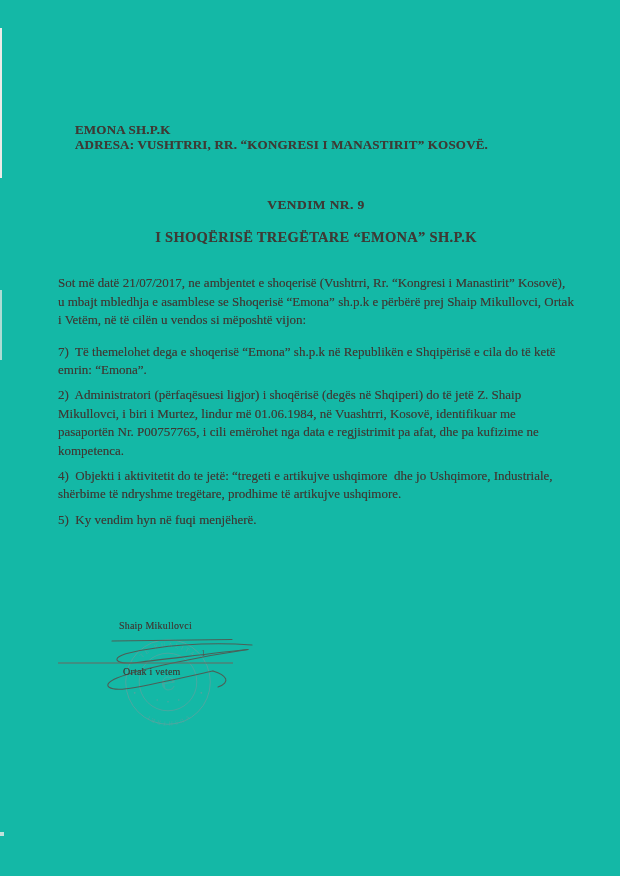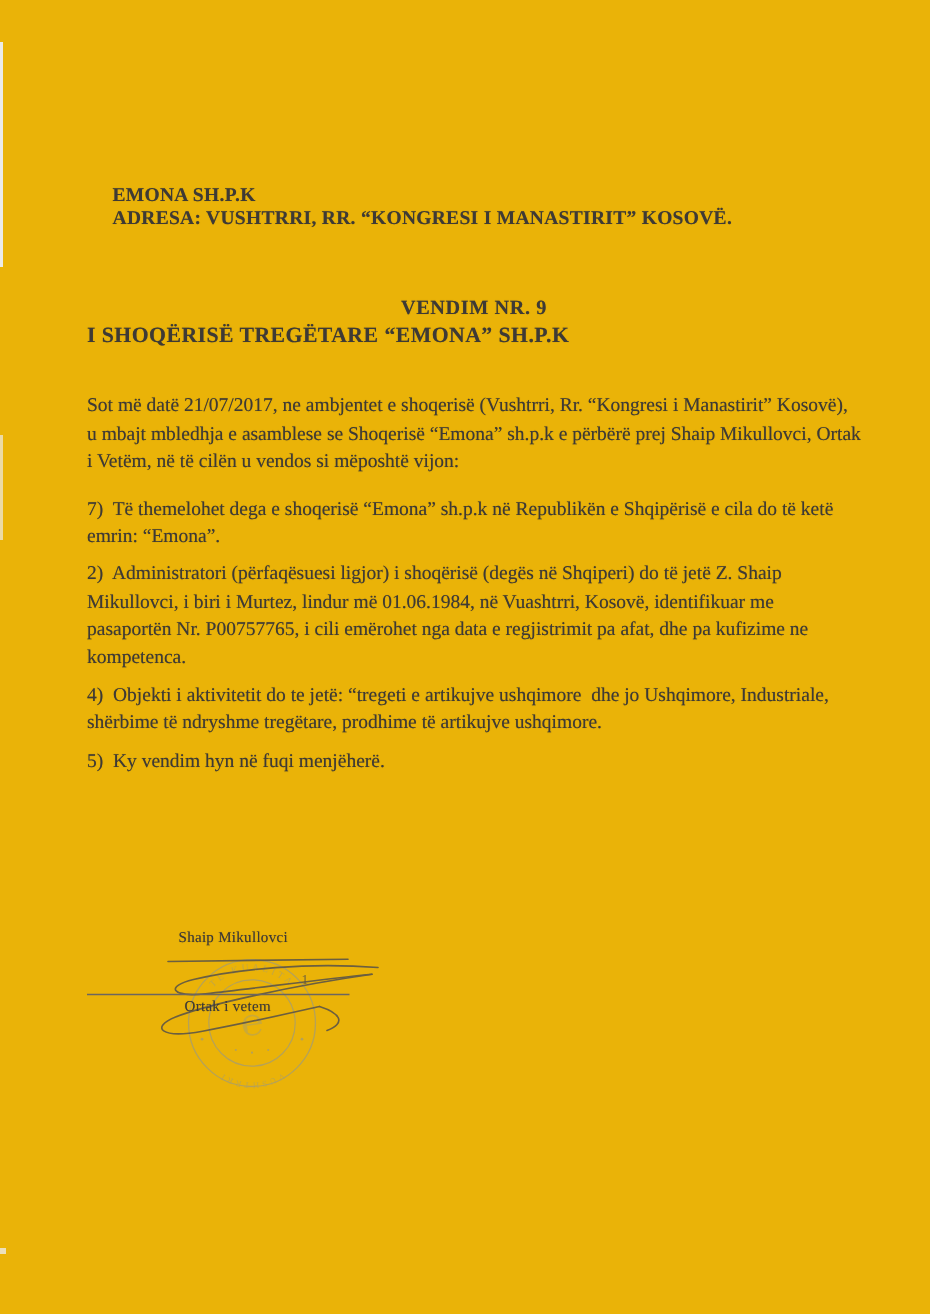--- a/index.html
+++ b/index.html
@@ -1,19 +1,19 @@
 <!DOCTYPE html>
 <html><head>
 <meta charset="utf-8">
 <style>
   html,body{margin:0;padding:0;background:#ffffff;}
   .page{
     position:relative;
     width:620px;height:876px;
-    background:#eab308;
+    background:#14b8a6;
     overflow:hidden;
     font-family:"Liberation Serif","DejaVu Serif",serif;
     color:#3e3a35;
   }
   
   .edge{position:absolute;background:#ecebe8;}
   .edge.e1{left:0;top:28px;width:2px;height:150px;}
   .edge.e2{left:0;top:290px;width:2px;height:70px;opacity:.7;}
   .edge.e3{left:0;top:832px;width:4px;height:4px;opacity:.8;}
 
@@ -24,21 +24,21 @@
   }
   .header{
     margin:122px 0 0 17px;
     font-weight:bold;font-size:13px;line-height:15.2px;letter-spacing:.2px;
   }
   .title{
     margin-top:45px;text-align:center;
     font-weight:bold;font-size:13.5px;line-height:16px;letter-spacing:.4px;
   }
   .subtitle{
-    margin-top:3px;
+    margin-top:16px;text-align:center;
     font-weight:bold;font-size:14.5px;line-height:17px;letter-spacing:.3px;
   }
   p.body-par{margin:0 0 7px 0;white-space:pre-wrap;}
   p.intro{margin-top:28px;margin-bottom:13px;}
 
   .sig-name{
     position:absolute;left:119px;top:620px;
     font-size:10px;letter-spacing:.2px;
     text-shadow:0 0 .5px rgba(62,58,53,.55);
     z-index:4;

